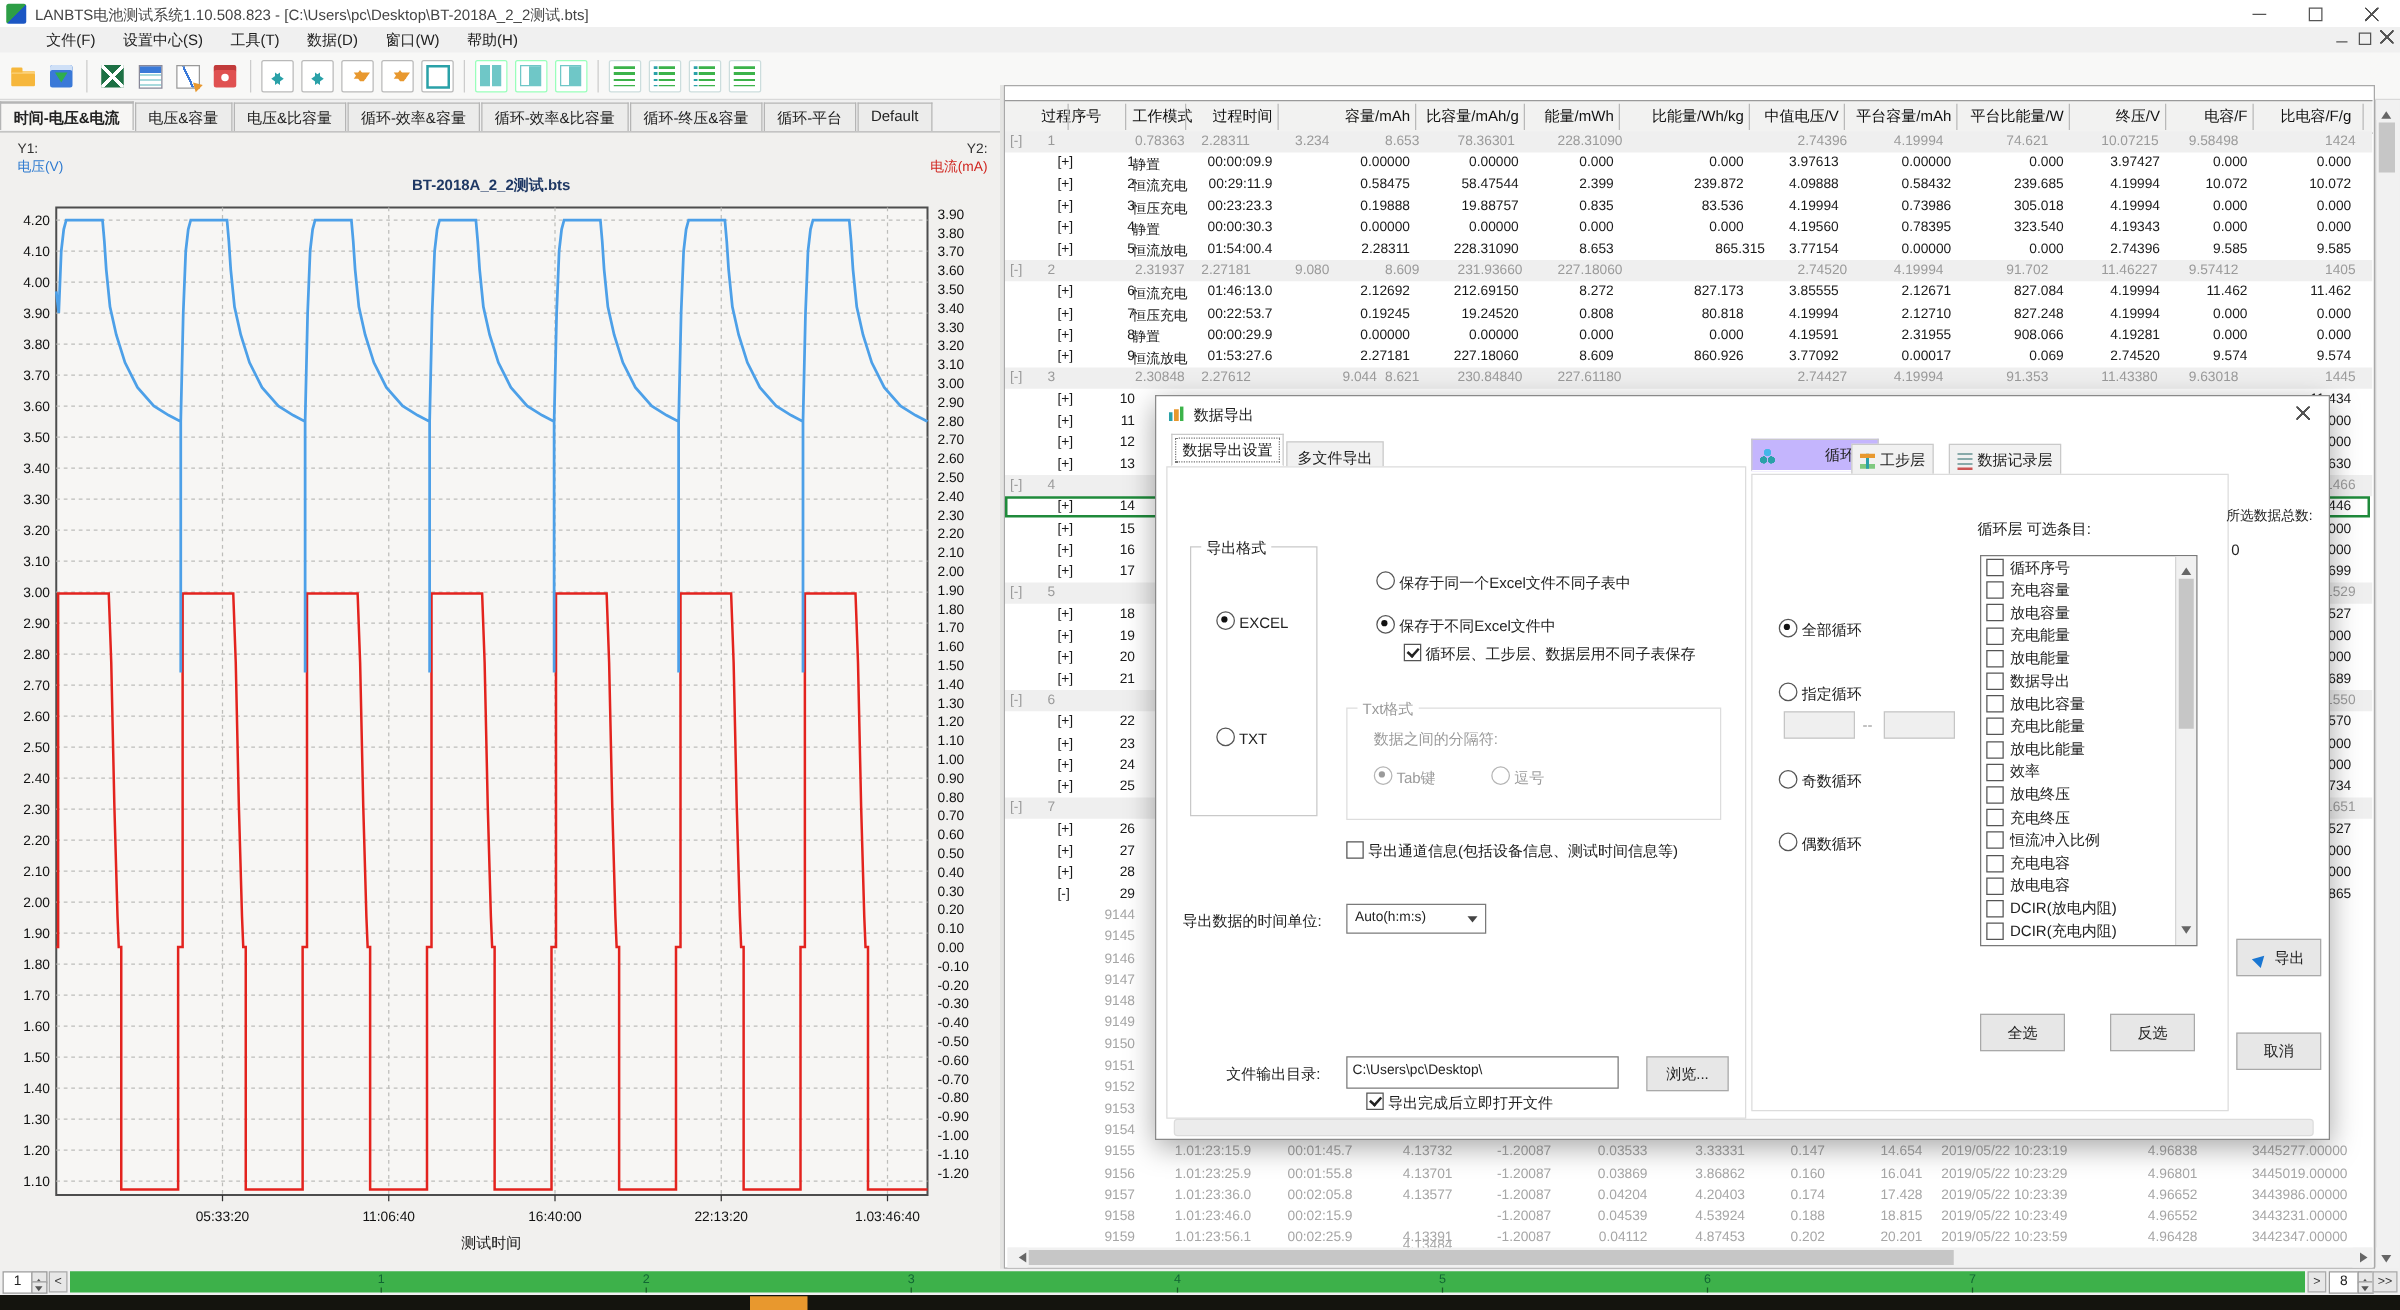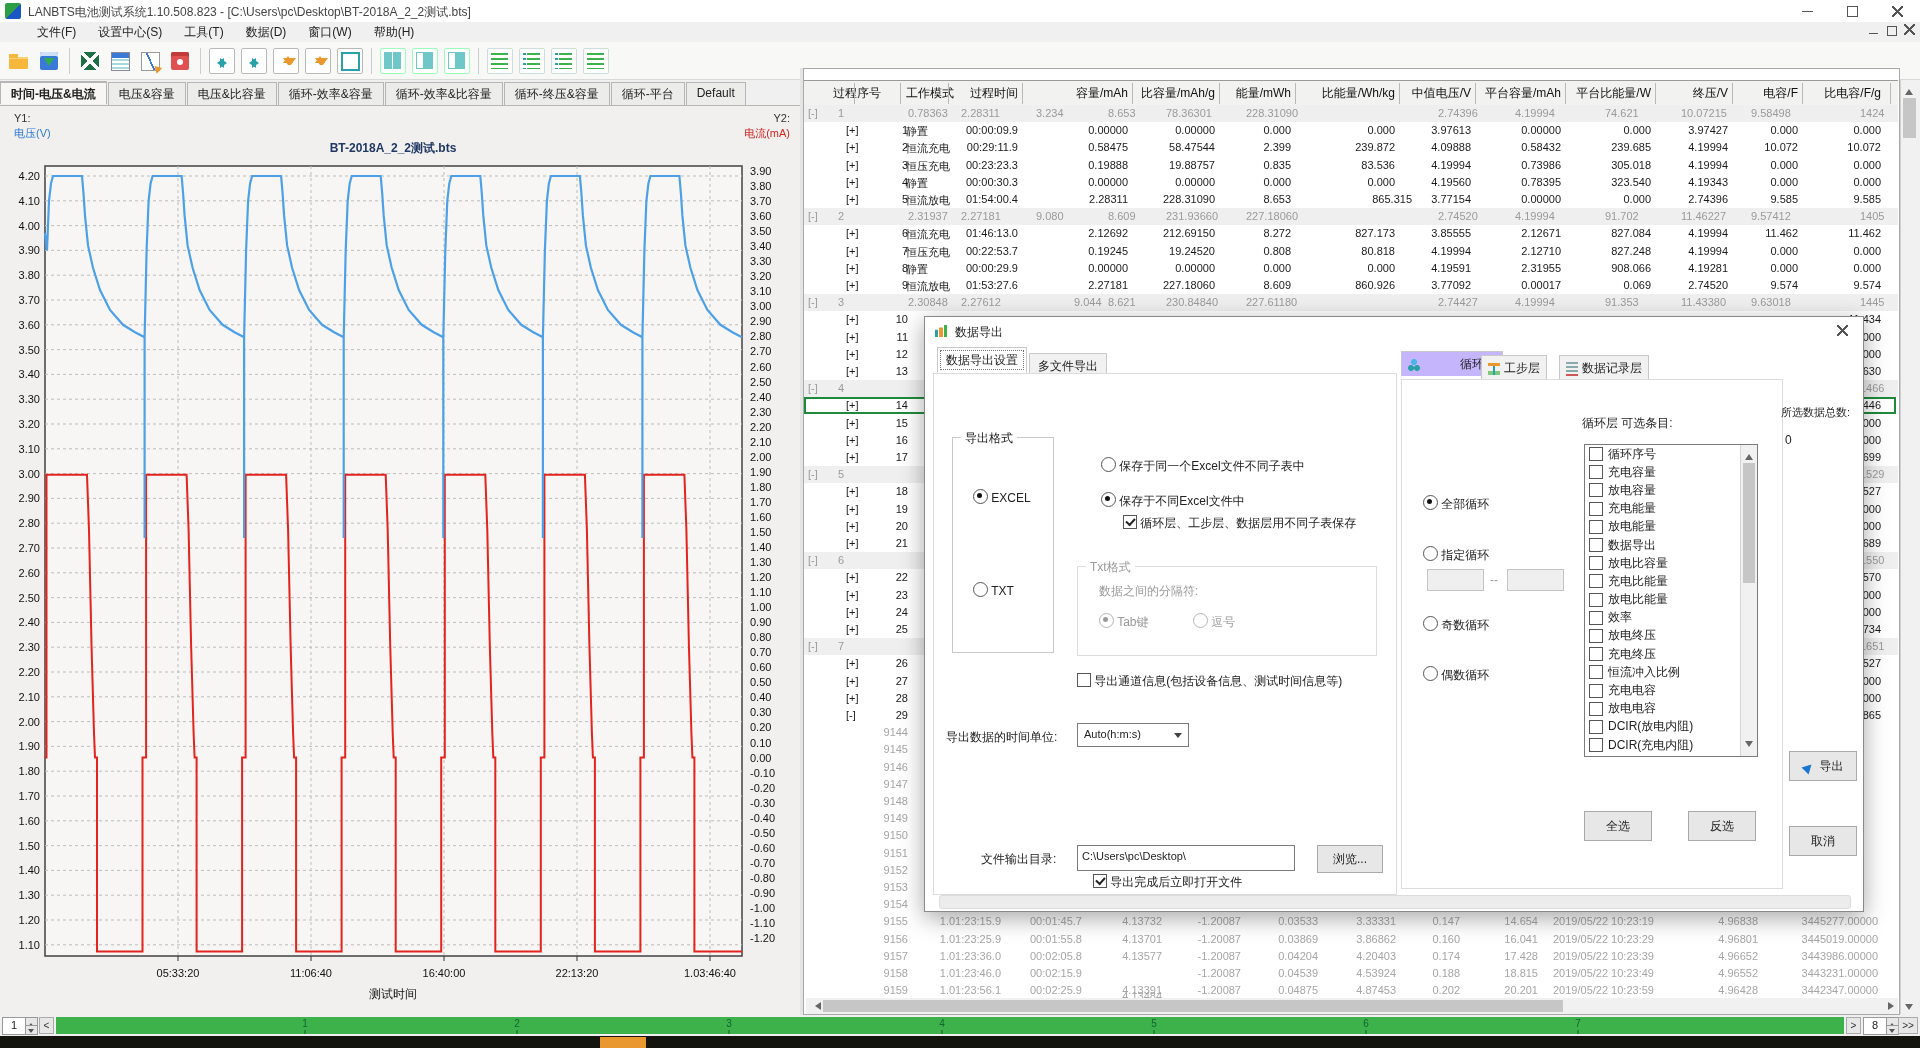--- a/index.html
+++ b/index.html
@@ -771,21 +771,21 @@
           <span class="tc" style="left:749px;">2019/05/22 10:23:49</span>
           <span class="tc" style="left:874px;width:80px;text-align:right;">4.96552</span>
           <span class="tc" style="left:964px;width:110px;text-align:right;">3443231.00000</span>
         </div>
         <div class="trow r" style="top:877.2px;">
           <span class="tc" style="left:62px;width:42px;text-align:right;">9159</span>
           <span class="tc" style="left:87px;width:110px;text-align:right;">1.01:23:56.1</span>
           <span class="tc" style="left:168px;width:110px;text-align:right;">00:02:25.9</span>
           <span class="tc" style="left:248px;width:110px;text-align:right;">4.13391</span>
           <span class="tc" style="left:327px;width:110px;text-align:right;">-1.20087</span>
-          <span class="tc" style="left:404px;width:110px;text-align:right;">0.04875</span>
+          <span class="tc" style="left:404px;width:110px;text-align:right;">0.04112</span>
           <span class="tc" style="left:482px;width:110px;text-align:right;">4.87453</span>
           <span class="tc" style="left:546px;width:110px;text-align:right;">0.202</span>
           <span class="tc" style="left:624px;width:110px;text-align:right;">20.201</span>
           <span class="tc" style="left:749px;">2019/05/22 10:23:59</span>
           <span class="tc" style="left:874px;width:80px;text-align:right;">4.96428</span>
           <span class="tc" style="left:964px;width:110px;text-align:right;">3442347.00000</span>
         </div>
       </div>
   </div>
   <div class="a vsb">

